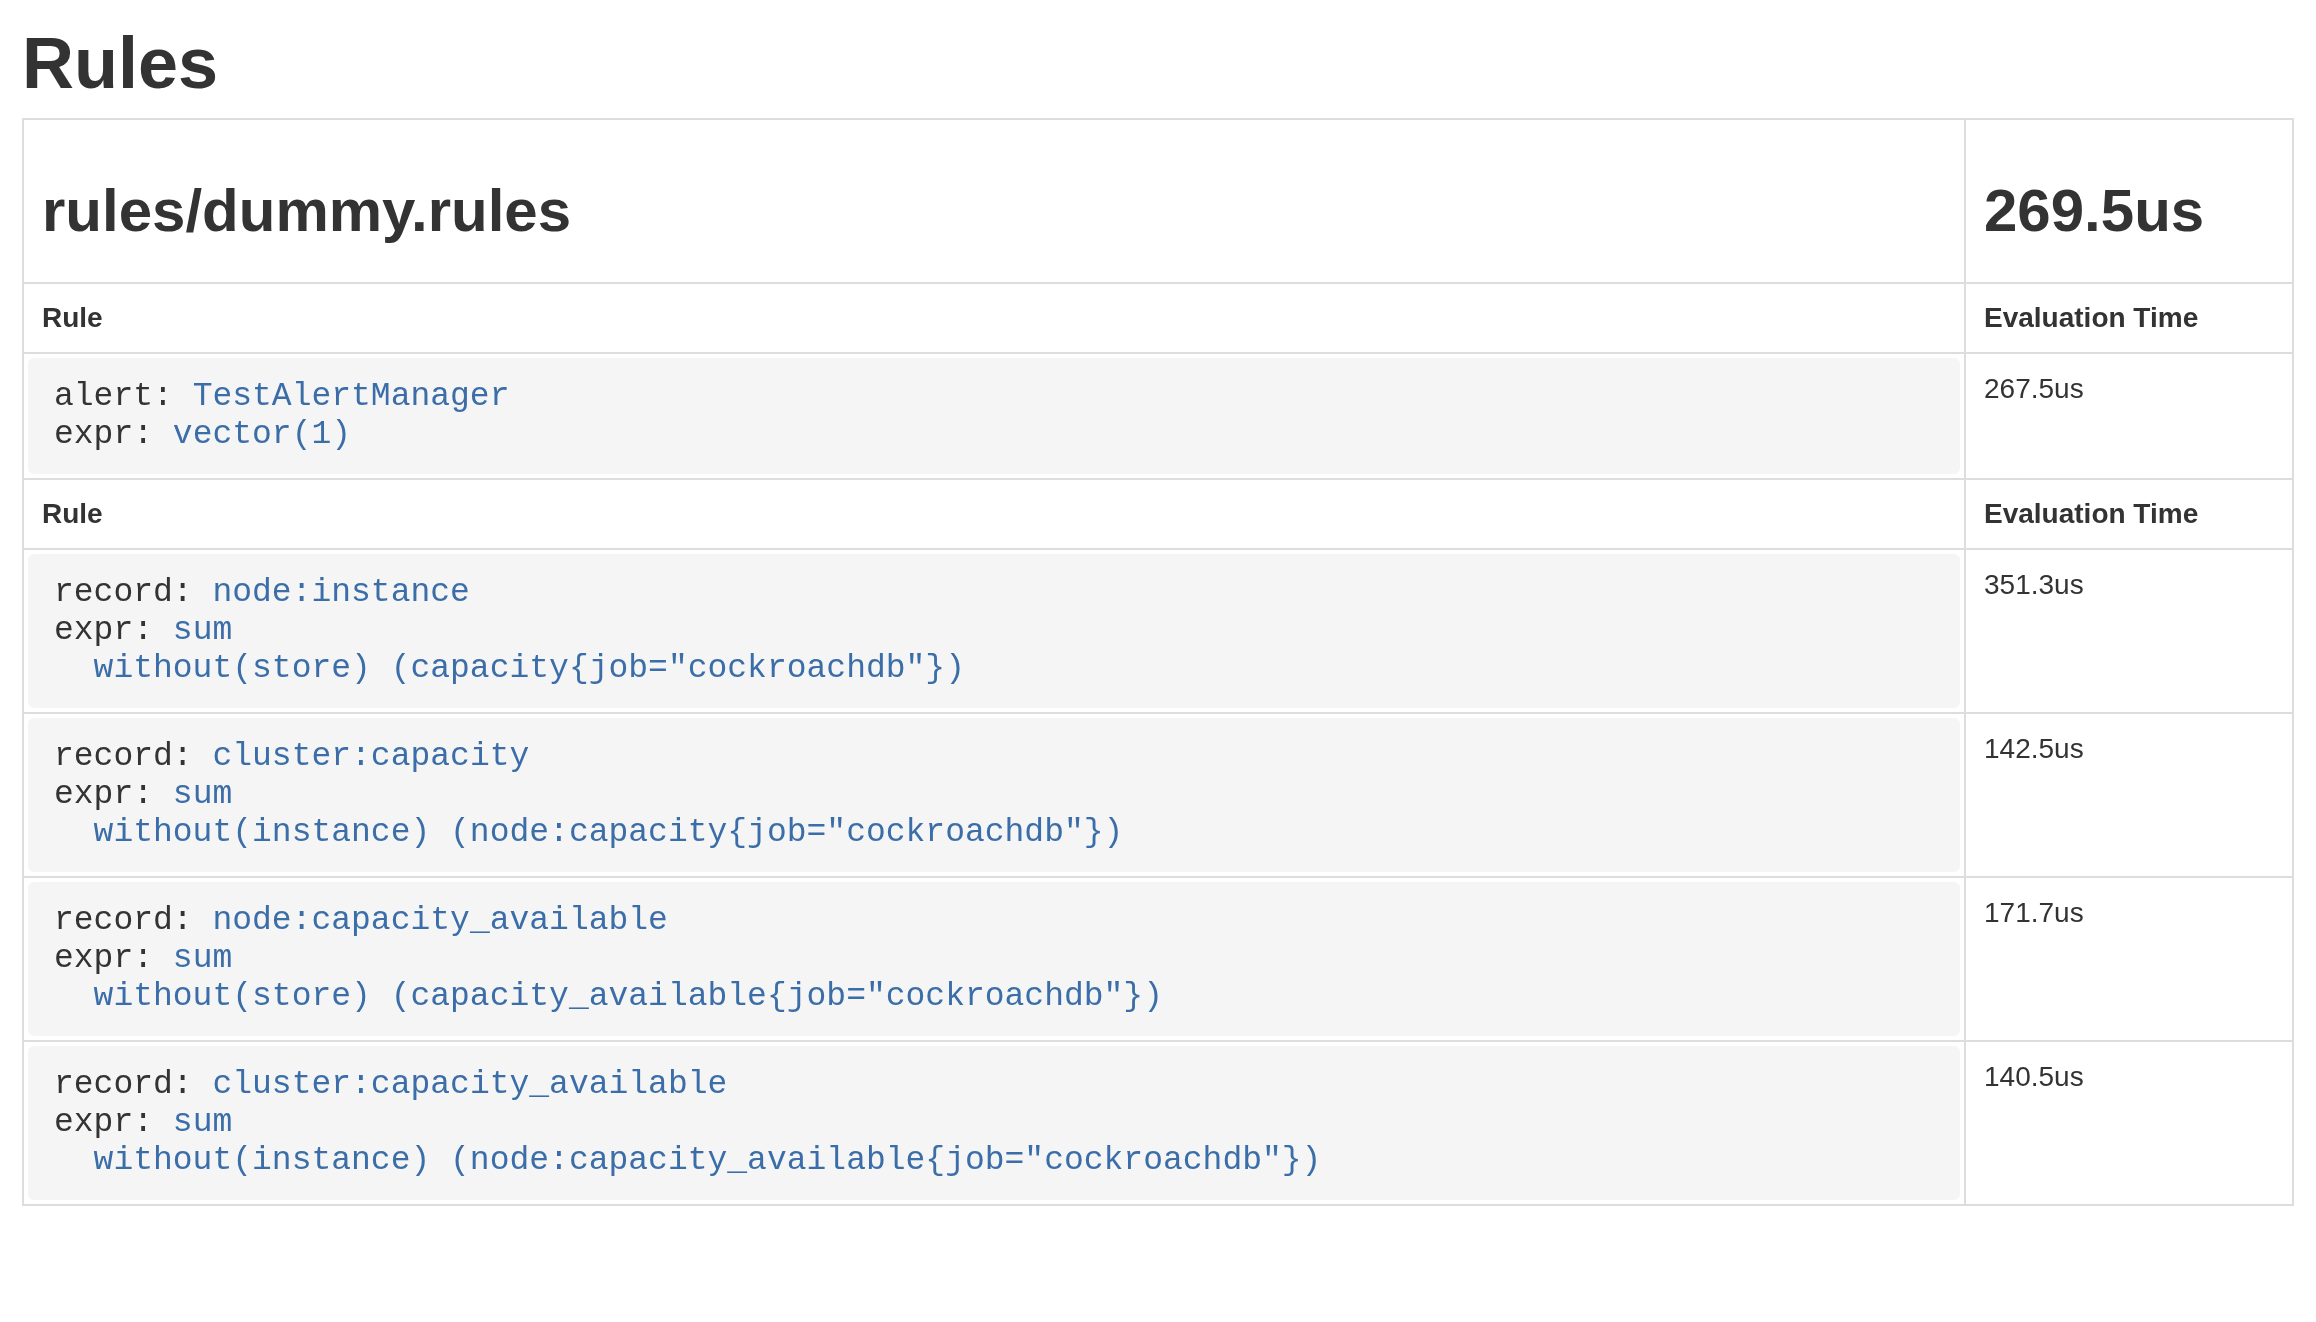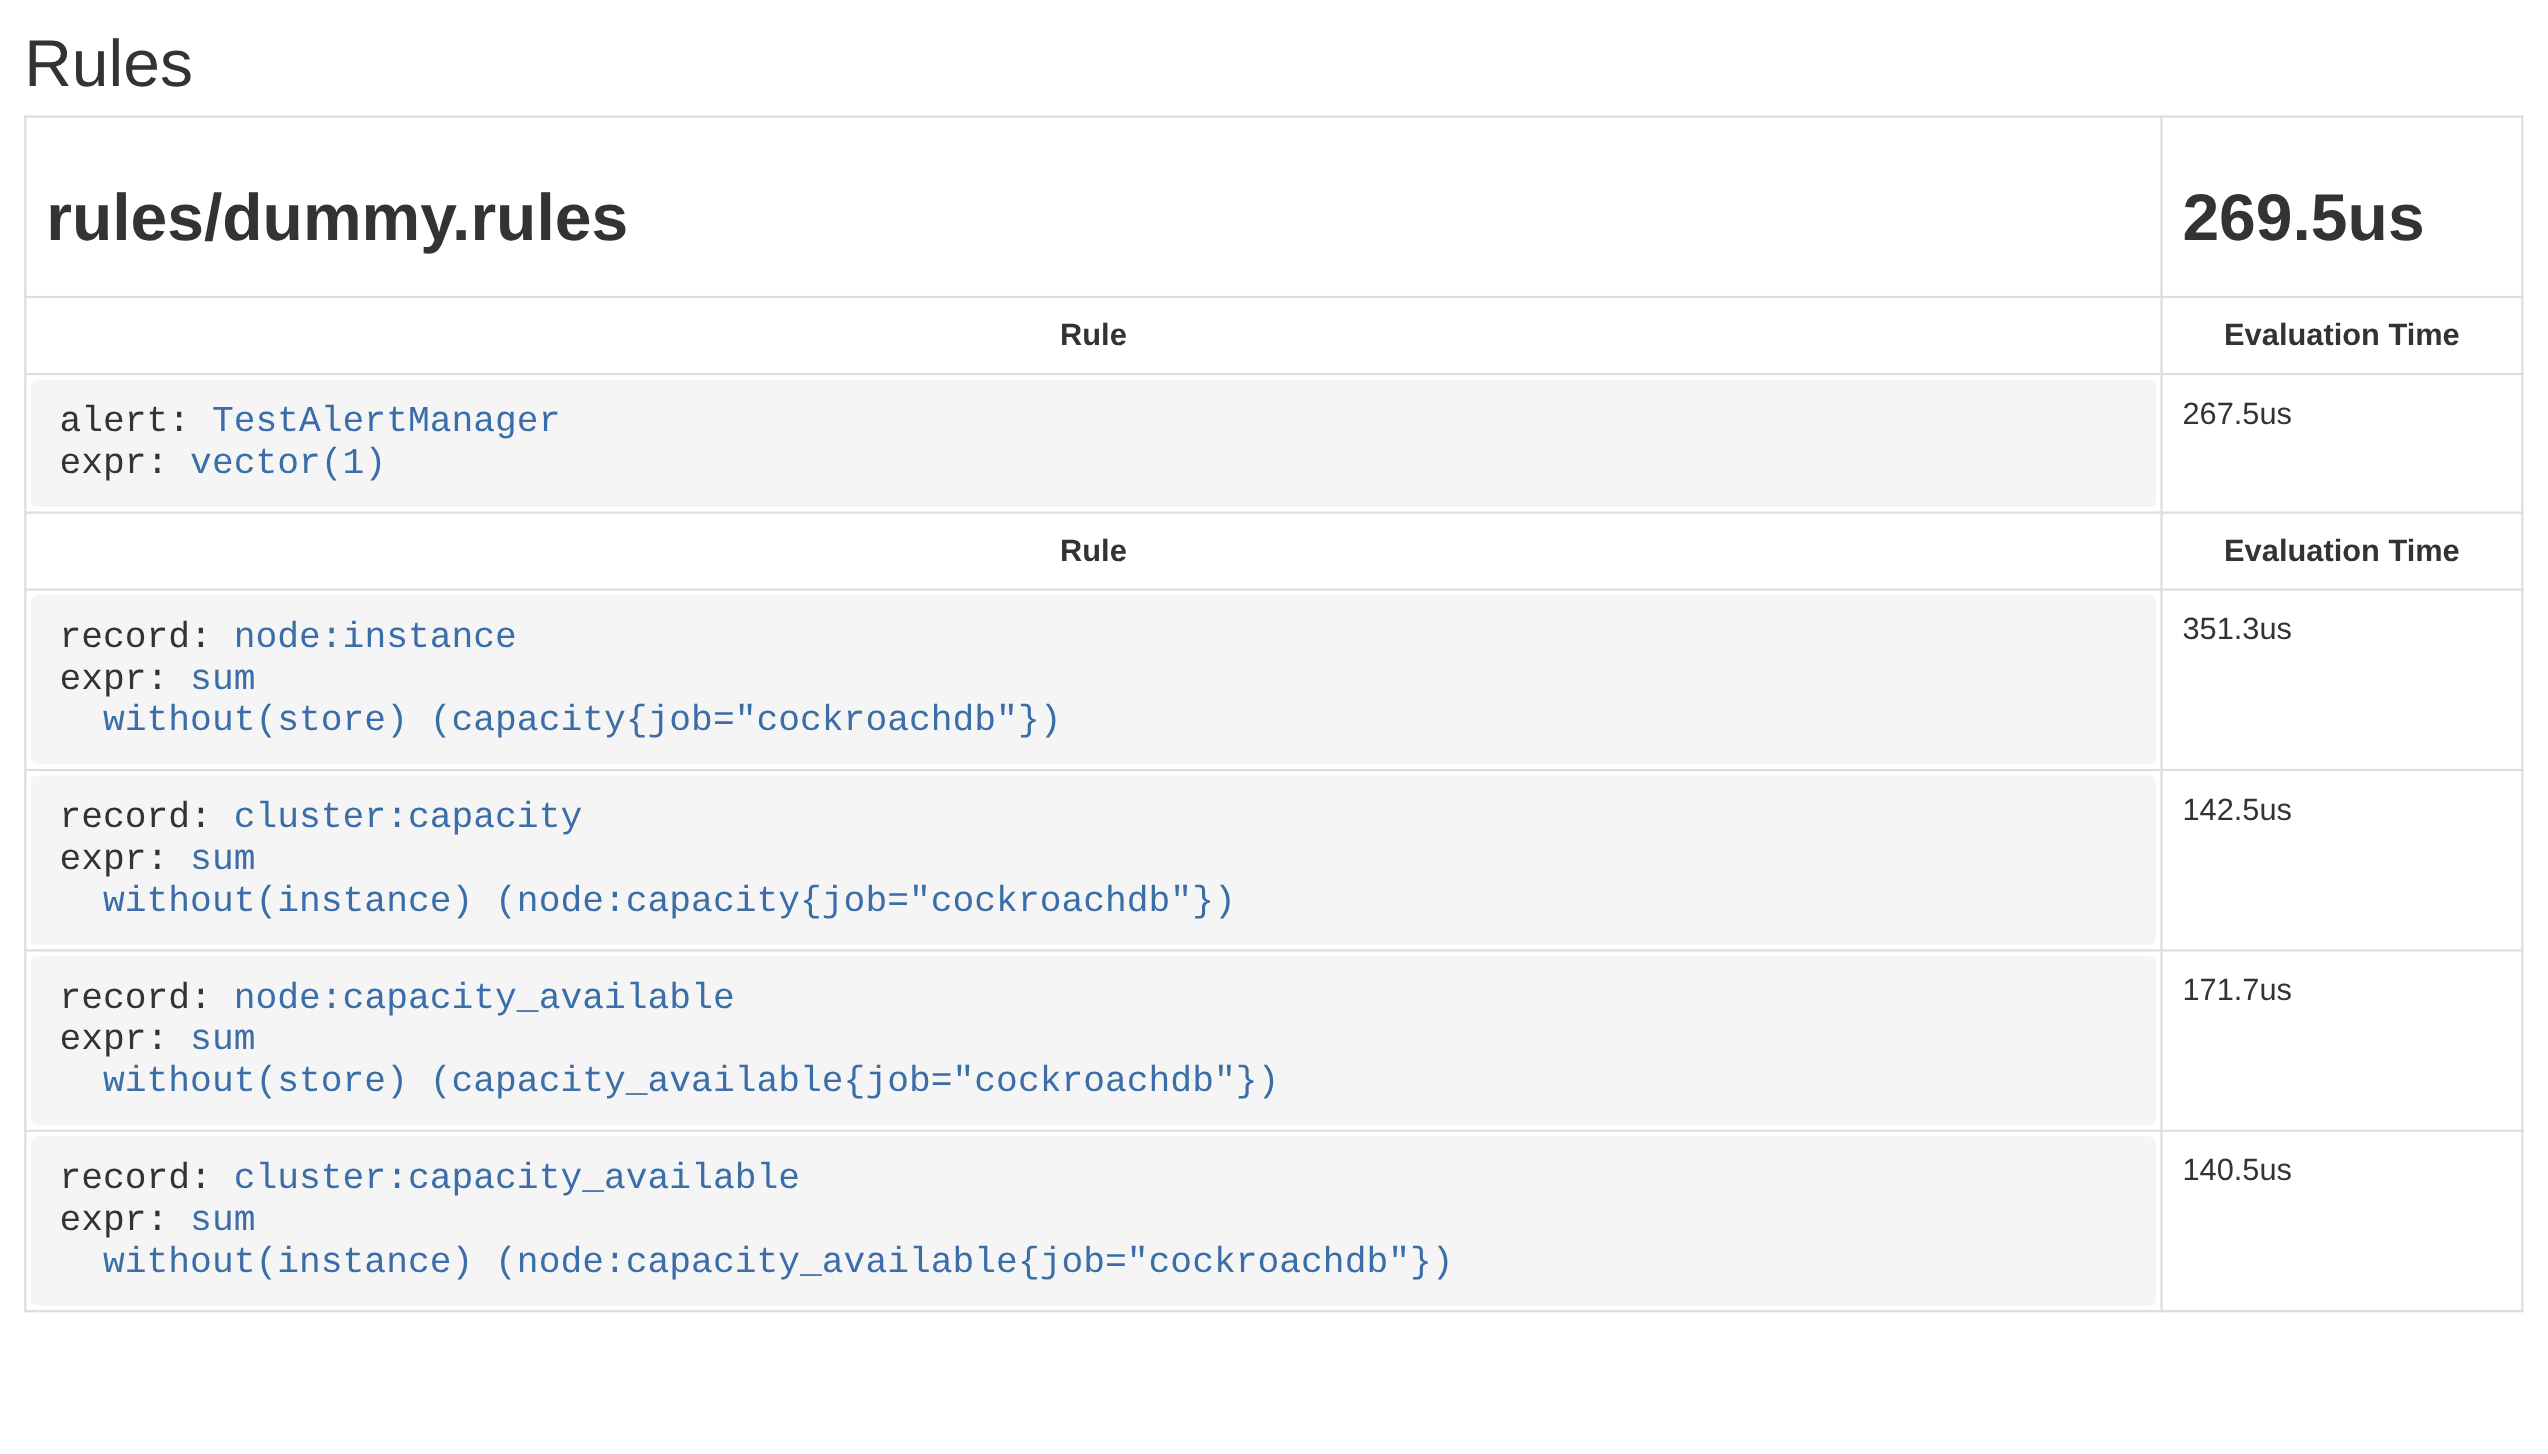--- a/index.html
+++ b/index.html
@@ -9,33 +9,33 @@
     --text:#333333;
   }
   html,body{margin:0;padding:0;background:#ffffff;}
   body{
     width:2316px;height:1322px;overflow:hidden;box-sizing:border-box;
     padding:0 22px;
     font-family:"Liberation Sans","DejaVu Sans",sans-serif;
     color:var(--text);
   }
   h1.page-title{
-    font-size:60px;font-weight:400;line-height:1.05;
+    font-size:72px;font-weight:700;line-height:1.05;
     margin:26px 0 16px 0;color:var(--text);
   }
   table.rules-table{
     width:100%;
     border-collapse:collapse;
   }
   table.rules-table, table.rules-table th, table.rules-table td{
     border:2px solid var(--border);
   }
   col.eval-col{width:328px;}
   th.col-header{
-    text-align:center;font-size:28px;font-weight:700;line-height:40px;
+    text-align:left;font-size:28px;font-weight:700;line-height:40px;
     padding:14px 18px;color:var(--text);
   }
   td.group-cell{padding:20px 18px;vertical-align:top;}
   td.group-cell h2{
     margin:38px 0 18px 0;font-size:60px;font-weight:700;line-height:1.1;
     color:var(--text);white-space:nowrap;
   }
   td.rule-cell{padding:4px;vertical-align:top;}
   pre.rule-pre{
     margin:0;padding:20px 26px;

